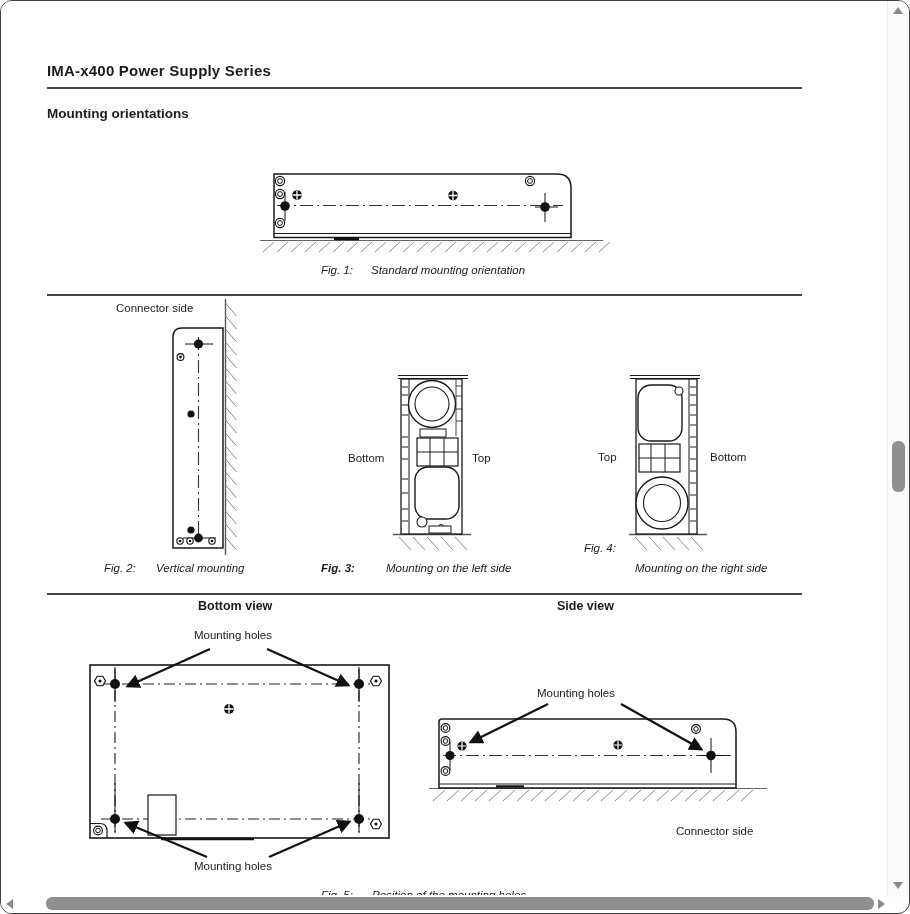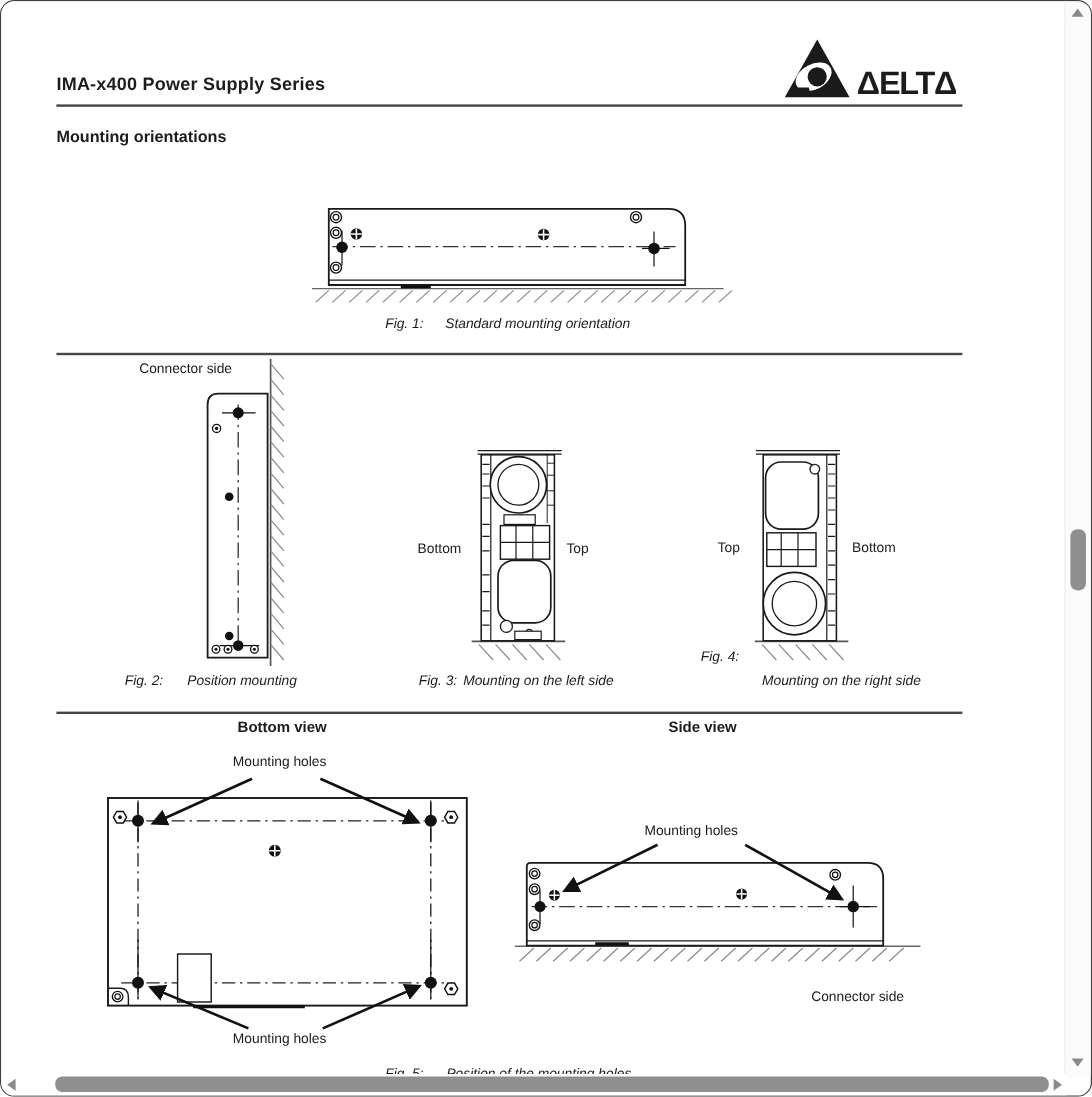--- a/index.html
+++ b/index.html
@@ -29,29 +29,20 @@
   .tri-right{border-top:5px solid transparent;border-bottom:5px solid transparent;border-left:7px solid #8a8a8a;}
 </style>
 </head>
 <body>
 
 <div class="window">
   <div class="page">
 
     <div class="abs doc-title" style="left:46px;top:61px;">IMA-x400 Power Supply Series</div>
 
-    <div class="abs" style="left:653px;top:32px;">
-      <svg width="152" height="50" viewBox="0 0 152 50">
-        <polygon points="27,0 54,48 0,48" fill="#1a1a1a"></polygon>
-        <ellipse cx="24" cy="31" rx="16" ry="10.5" transform="rotate(-28 24 31)" fill="#ffffff"></ellipse>
-        <circle cx="27" cy="31" r="8" fill="#1a1a1a"></circle>
-        <path d="M10,40 q4,6 12,7 l-2,-7 z" fill="#1a1a1a"></path>
-      </svg>
-      <span class="abs logo-text" style="left:60px;top:23px;">ΔELTΔ</span>
-    </div>
 
     <div class="abs rule" style="left:46px;top:86px;width:755px;height:2.4px;"></div>
 
     <div class="abs sec-title" style="left:46px;top:105px;text-align:center;">Mounting orientations</div>
 
     <svg class="abs" style="left:253px;top:163px;" width="352" height="92" viewBox="253 163 352 92">
       <line x1="259" y1="239.5" x2="602" y2="239.5" stroke="#666" stroke-width="1.2"></line>
       <path d="M262,251 l11,-10 M276,251 l11,-10 M290,251 l11,-10 M304,251 l11,-10 M318,251 l11,-10 M332,251 l11,-10 M346,251 l11,-10 M360,251 l11,-10 M374,251 l11,-10 M388,251 l11,-10 M402,251 l11,-10 M416,251 l11,-10 M430,251 l11,-10 M444,251 l11,-10 M458,251 l11,-10 M472,251 l11,-10 M486,251 l11,-10 M500,251 l11,-10 M514,251 l11,-10 M528,251 l11,-10 M542,251 l11,-10 M556,251 l11,-10 M570,251 l11,-10 M584,251 l11,-10 M598,251 l11,-10" stroke="#8a8a8a" stroke-width="1"></path>
       <path d="M273,236.5 L273,173 L556,173 Q570,173 570,187 L570,236.5 Z" fill="#fff" stroke="#1a1a1a" stroke-width="1.5"></path>
       <line x1="273" y1="232.5" x2="570" y2="232.5" stroke="#1a1a1a" stroke-width="1"></line>
@@ -147,22 +138,22 @@
       <path d="M689,386 h6 M689,394 h6 M689,404 h6 M689,414 h6 M689,424 h6 M689,436 h6 M689,446 h6 M689,458 h6 M689,470 h6 M689,482 h6 M689,494 h6 M689,508 h6 M689,520 h6" stroke="#1a1a1a" stroke-width="1"></path>
       <rect x="637" y="384" width="44" height="56" rx="13" fill="#fff" stroke="#1a1a1a" stroke-width="1.4"></rect>
       <circle cx="678" cy="390" r="4" fill="#fff" stroke="#1a1a1a" stroke-width="1.1"></circle>
       <rect x="638" y="443" width="41" height="28" fill="#fff" stroke="#1a1a1a" stroke-width="1.2"></rect>
       <path d="M638,457 h41 M650,443 v28 M664,443 v28" stroke="#1a1a1a" stroke-width="1"></path>
       <circle cx="661" cy="502" r="26" fill="#fff" stroke="#1a1a1a" stroke-width="1.4"></circle>
       <circle cx="661" cy="502" r="18.5" fill="none" stroke="#1a1a1a" stroke-width="1.1"></circle>
     </svg>
 
     <span class="abs cap" style="left:103px;top:561px;">Fig. 2:</span>
-    <span class="abs cap" style="left:155px;top:561px;">Position mounting</span>
-    <span class="abs cap" style="left:348px;top:561px;">Fig. 3:</span>
+    <span class="abs cap" style="left:155px;top:561px;">Vertical mounting</span>
+    <span class="abs cap" style="left:320px;top:561px;font-weight:bold;">Fig. 3:</span>
     <span class="abs cap" style="left:385px;top:561px;">Mounting on the left side</span>
     <span class="abs cap" style="left:583px;top:541px;">Fig. 4:</span>
     <span class="abs cap" style="left:634px;top:561px;">Mounting on the right side</span>
 
     <div class="abs rule" style="left:46px;top:592px;width:755px;height:1.5px;"></div>
 
     <div class="abs vh" style="left:197px;top:598px;">Bottom view</div>
     <div class="abs vh" style="left:556px;top:598px;">Side view</div>
 
     <span class="abs lbl" style="left:193px;top:628px;">Mounting holes</span>

